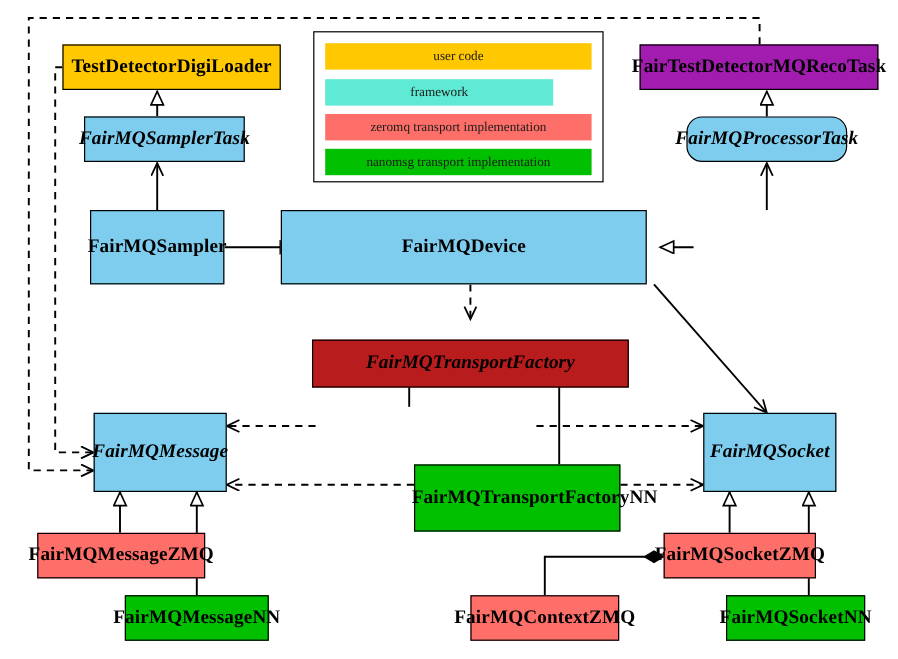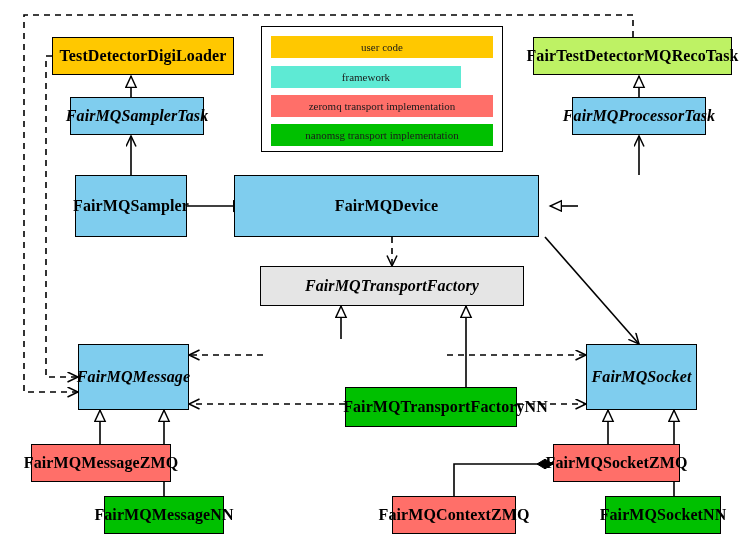--- a/index.html
+++ b/index.html
@@ -134,27 +134,27 @@
     <span>framework</span>
   </div>
   <div class="legend-swatch" style="left:271px; top:95px; width:222px; height:22px; background:#FF6F69;">
     <span>zeromq transport implementation</span>
   </div>
   <div class="legend-swatch" style="left:271px; top:124px; width:222px; height:22px; background:#00C000;">
     <span>nanomsg transport implementation</span>
   </div>
 
   <div class="node" style="left: 52px; top: 37px; width: 182px; height: 38px; background: rgb(255, 200, 0);">TestDetectorDigiLoader</div>
-  <div class="node" style="left: 533px; top: 37px; width: 199px; height: 38px; background: #bef264;">FairTestDetectorMQRecoTask</div>
+  <div class="node" style="left: 533px; top: 37px; width: 199px; height: 38px; background: #a21caf;">FairTestDetectorMQRecoTask</div>
   <div class="node abstract" style="left: 70px; top: 97px; width: 134px; height: 38px; background: rgb(127, 205, 238);">FairMQSamplerTask</div>
-  <div class="node abstract" style="left: 572px; top: 97px; width: 134px; height: 38px; background: rgb(127, 205, 238);">FairMQProcessorTask</div>
+  <div class="node abstract" style="left: 572px; top: 97px; width: 134px; height: 38px; background: rgb(127, 205, 238); border-radius: 13px;">FairMQProcessorTask</div>
   <div class="node" style="left: 75px; top: 175px; width: 112px; height: 62px; background: rgb(127, 205, 238);">FairMQSampler</div>
   <div class="node" style="left: 234px; top: 175px; width: 305px; height: 62px; background: rgb(127, 205, 238);">FairMQDevice</div>
-  <div class="node abstract" style="left: 260px; top: 266px; width: 264px; height: 40px; background: #e5e5e5;">FairMQTransportFactory</div>
-  <div class="node" style="left: 345px; top: 387px; width: 172px; height: 40px; background: rgb(0, 192, 0); padding-left: 29px;">FairMQTransportFactoryNN</div>
+  <div class="node abstract" style="left: 260px; top: 283px; width: 264px; height: 40px; background: #b91c1c;">FairMQTransportFactory</div>
+  <div class="node" style="left: 345px; top: 387px; width: 172px; height: 56px; background: rgb(0, 192, 0); padding-left: 29px;">FairMQTransportFactoryNN</div>
   <div class="node abstract" style="left: 78px; top: 344px; width: 111px; height: 66px; background: rgb(127, 205, 238);">FairMQMessage</div>
   <div class="node abstract" style="left: 586px; top: 344px; width: 111px; height: 66px; background: rgb(127, 205, 238);">FairMQSocket</div>
   <div class="node" style="left: 31px; top: 444px; width: 140px; height: 38px; background: rgb(255, 111, 105);">FairMQMessageZMQ</div>
   <div class="node" style="left: 104px; top: 496px; width: 120px; height: 38px; background: rgb(0, 192, 0);">FairMQMessageNN</div>
   <div class="node" style="left: 553px; top: 444px; width: 127px; height: 38px; background: rgb(255, 111, 105);">FairMQSocketZMQ</div>
   <div class="node" style="left: 605px; top: 496px; width: 116px; height: 38px; background: rgb(0, 192, 0);">FairMQSocketNN</div>
   <div class="node" style="left: 392px; top: 496px; width: 124px; height: 38px; background: rgb(255, 111, 105);">FairMQContextZMQ</div>
 
 </div>
 

